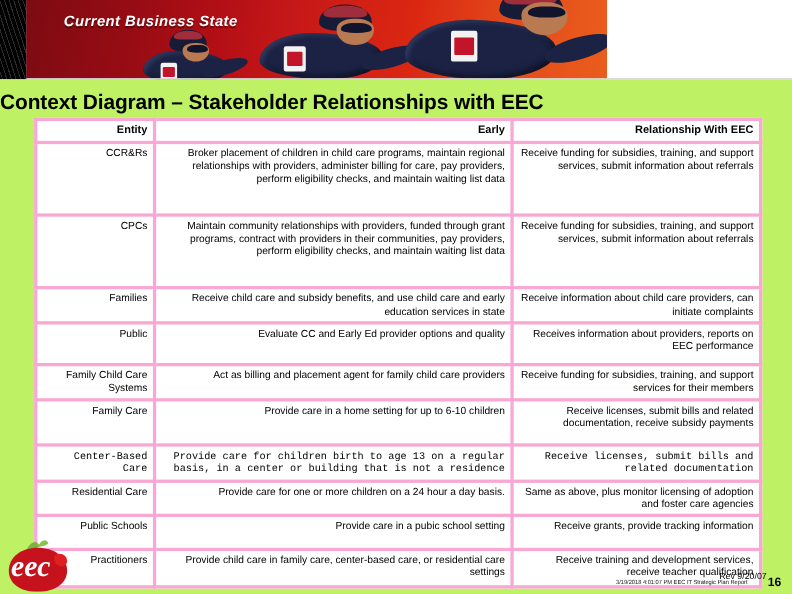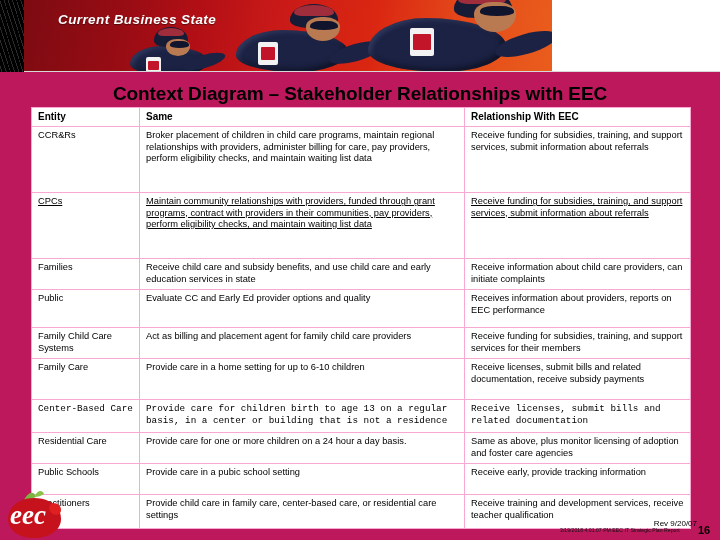--- a/index.html
+++ b/index.html
@@ -6,21 +6,21 @@
   html, body {
     margin: 0; padding: 0;
     width: 720px; height: 540px;
     overflow: hidden;
     background: #ffffff;
     font-family: "Liberation Sans", sans-serif;
   }
   #slide {
     position: relative;
     width: 720px; height: 540px;
-    background: #be185d;
+    background: #bef264;
   }
 
   
   #banner {
     position: absolute; left: 0; top: 0;
     width: 720px; height: 72px;
     background: #ffffff;
     overflow: hidden;
   }
   .banner-stripes {
@@ -110,21 +110,21 @@
   .banner-underline {
     position: absolute; left: 24px; top: 71px;
     width: 696px; height: 1px;
     background: #d8d8d8;
   }
 
   
   #slide-title {
     position: absolute; left: 0; top: 83px;
     width: 720px;
-    text-align: center;
+    text-align: left;
     font-size: 19px;
     font-weight: bold;
     color: #000000;
     letter-spacing: -0.1px;
     white-space: nowrap;
   }
 
   
   #eec-logo {
     position: absolute; left: 4px; top: 488px;
@@ -140,38 +140,38 @@
   table {
     border-collapse: collapse;
     width: 659px;
     table-layout: fixed;
     background: #ffffff;
   }
   col.c-entity { width: 108px; }
   col.c-role   { width: 325px; }
   col.c-rel    { width: 226px; }
   th, td {
-    border: 1px solid #f9a8d4;
+    border: 3px solid #f9a8d4;
     vertical-align: top;
     padding: 3px 5px 3px 6px;
     font-size: 9.3px;
     line-height: 1.22;
     color: #000000;
-    text-align: left;
+    text-align: right;
     word-wrap: break-word;
   }
   th {
     font-weight: bold;
     font-size: 10px;
     padding-top: 3px;
     padding-bottom: 3px;
   }
   tr.h-header td, tr.h-header th { height: 18px; }
   tr.r0 td { height: 66px; }
-  tr.r1 td { height: 66px; text-decoration: underline; }
+  tr.r1 td { height: 66px; }
   tr.r2 td { height: 31px; }
   tr.r3 td { height: 38px; }
   tr.r4 td { height: 31px; margin-left: 36px; }
   tr.r5 td { height: 41px; }
   tr.r6 td { height: 33px; font-family: Liberation Mono, monospace; }
   tr.r7 td { height: 31px; }
   tr.r8 td { height: 31px; }
   tr.r9 td { height: 34px; }
 
   
@@ -265,21 +265,21 @@
   <div id="tbl-wrap">
     <table>
       <colgroup>
         <col class="c-entity">
           <col class="c-role">
           <col class="c-rel">
       </colgroup>
       <thead>
         <tr class="h-header">
           <th>Entity</th>
-          <th>Same</th>
+          <th>Early</th>
           <th>Relationship With EEC</th>
         </tr>
       </thead>
       <tbody>
         <tr class="r0">
           <td>CCR&amp;Rs</td>
           <td>Broker placement of children in child care programs, maintain regional relationships with providers, administer billing for care, pay providers, perform eligibility checks, and maintain waiting list data</td>
           <td>Receive funding for subsidies, training, and support services, submit information about referrals</td>
         </tr>
         <tr class="r1">
@@ -313,21 +313,21 @@
           <td>Receive licenses, submit bills and related documentation</td>
         </tr>
         <tr class="r7">
           <td>Residential Care</td>
           <td>Provide care for one or more children on a 24 hour a day basis.</td>
           <td>Same as above, plus monitor licensing of adoption and foster care agencies</td>
         </tr>
         <tr class="r8">
           <td>Public Schools</td>
           <td>Provide care in a pubic school setting</td>
-          <td>Receive early, provide tracking information</td>
+          <td>Receive grants, provide tracking information</td>
         </tr>
         <tr class="r9">
           <td>Practitioners</td>
           <td>Provide child care in family care, center-based care, or residential care settings</td>
           <td>Receive training and development services, receive teacher qualification</td>
         </tr>
       </tbody>
     </table>
   </div>
 

